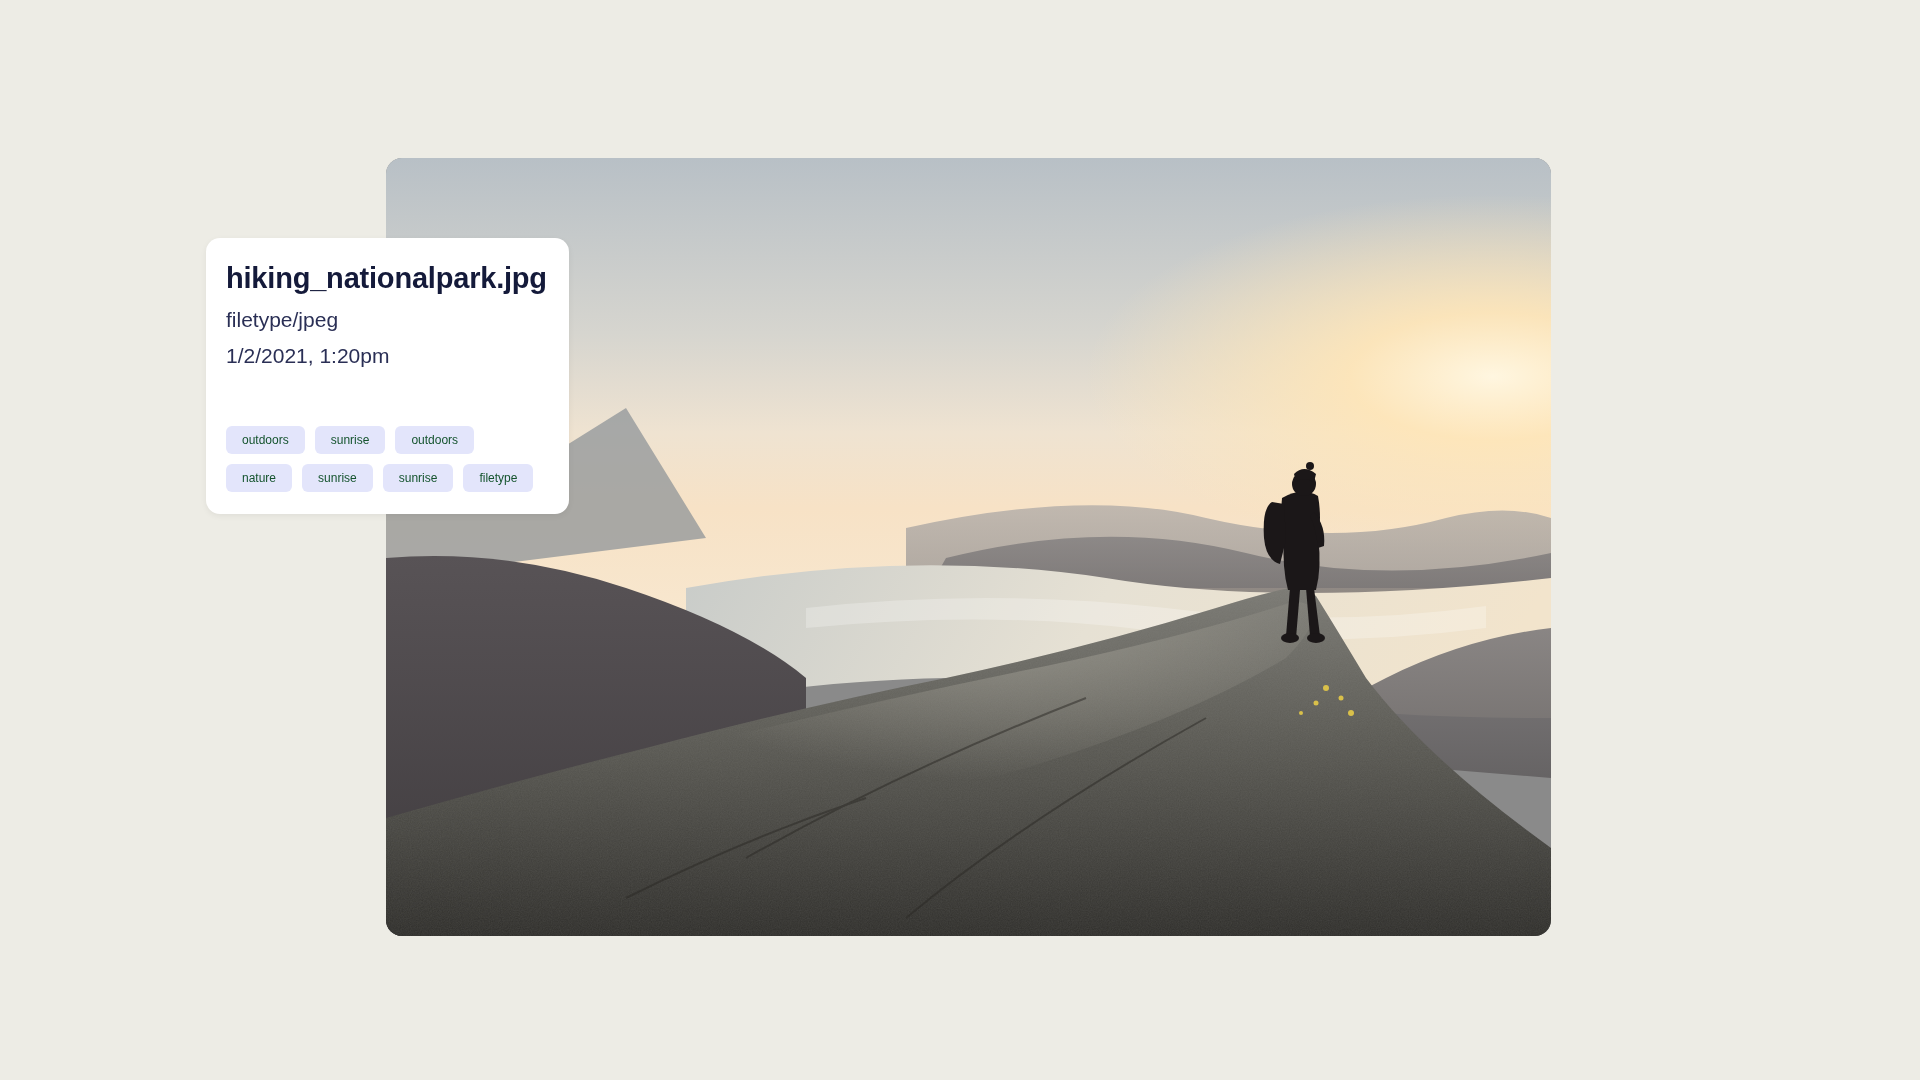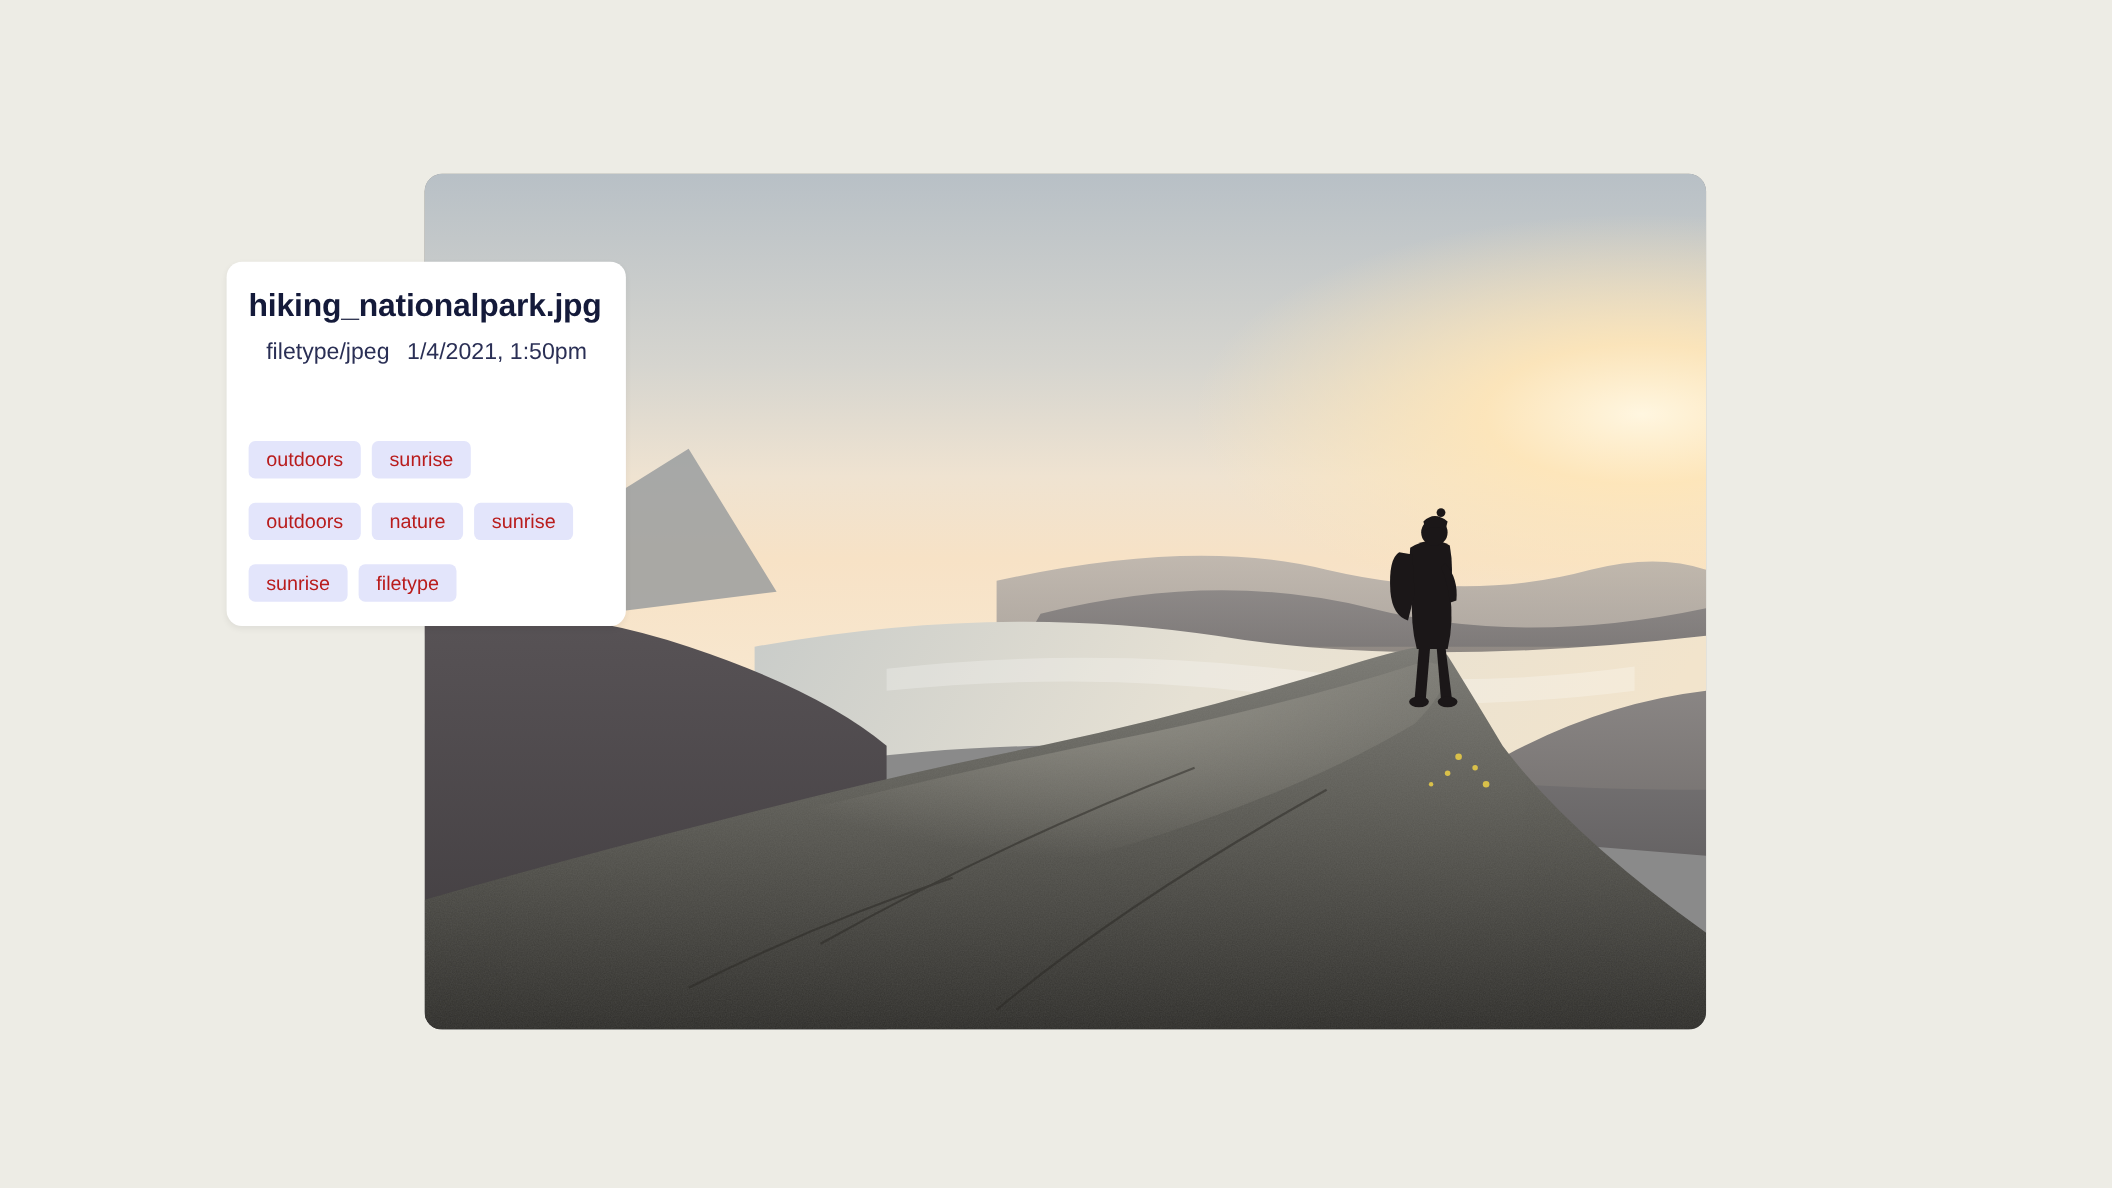--- a/index.html
+++ b/index.html
@@ -44,45 +44,43 @@
   }
   .card-title {
     font-size: 29px;
     font-weight: 600;
     letter-spacing: -0.2px;
     color: #141a3a;
     margin-bottom: 10px;
   }
   .card-meta {
     display: flex;
-    flex-direction: row;
-    gap: 16px;
+    flex-direction: column;
+    gap: 6px;
     margin-bottom: 54px;
-    margin-left: 16px;
   }
   .card-meta-line {
     font-size: 21px;
     font-weight: 400;
     color: #2a2f55;
     line-height: 1.45;
   }
   .tag-row {
     display: flex;
     flex-wrap: wrap;
     gap: 10px 10px;
   }
   .tag {
     background: #e3e5fb;
-    color: #b91c1c;
-    font-size: 18px;
+    color: #14532d;
+    font-size: 12px;
     padding: 8px 16px;
     border-radius: 6px;
     line-height: 1;
     white-space: nowrap;
-    margin-top: 12px;
   }
 </style>
 </head>
 <body>
 
 <div class="stage">
 
   <div class="photo">
     <svg viewBox="0 0 1165 778" preserveAspectRatio="xMidYMid slice" aria-hidden="true">
       <defs>
@@ -195,21 +193,21 @@
 
         <path d="M58,44 Q70,58 68,78 L62,80 Q60,60 54,48 Z"></path>
       </g>
     </svg>
   </div>
 
   <div class="card">
     <div class="card-title">hiking_nationalpark.jpg</div>
     <div class="card-meta">
       <div class="card-meta-line">filetype/jpeg</div>
-      <div class="card-meta-line">1/4/2021, 1:50pm</div>
+      <div class="card-meta-line">1/2/2021, 1:20pm</div>
     </div>
     <div class="tag-row">
       <span class="tag">outdoors</span>
       <span class="tag">sunrise</span>
       <span class="tag">outdoors</span>
       <span class="tag">nature</span>
       <span class="tag">sunrise</span>
       <span class="tag">sunrise</span>
       <span class="tag">filetype</span>
     </div>

